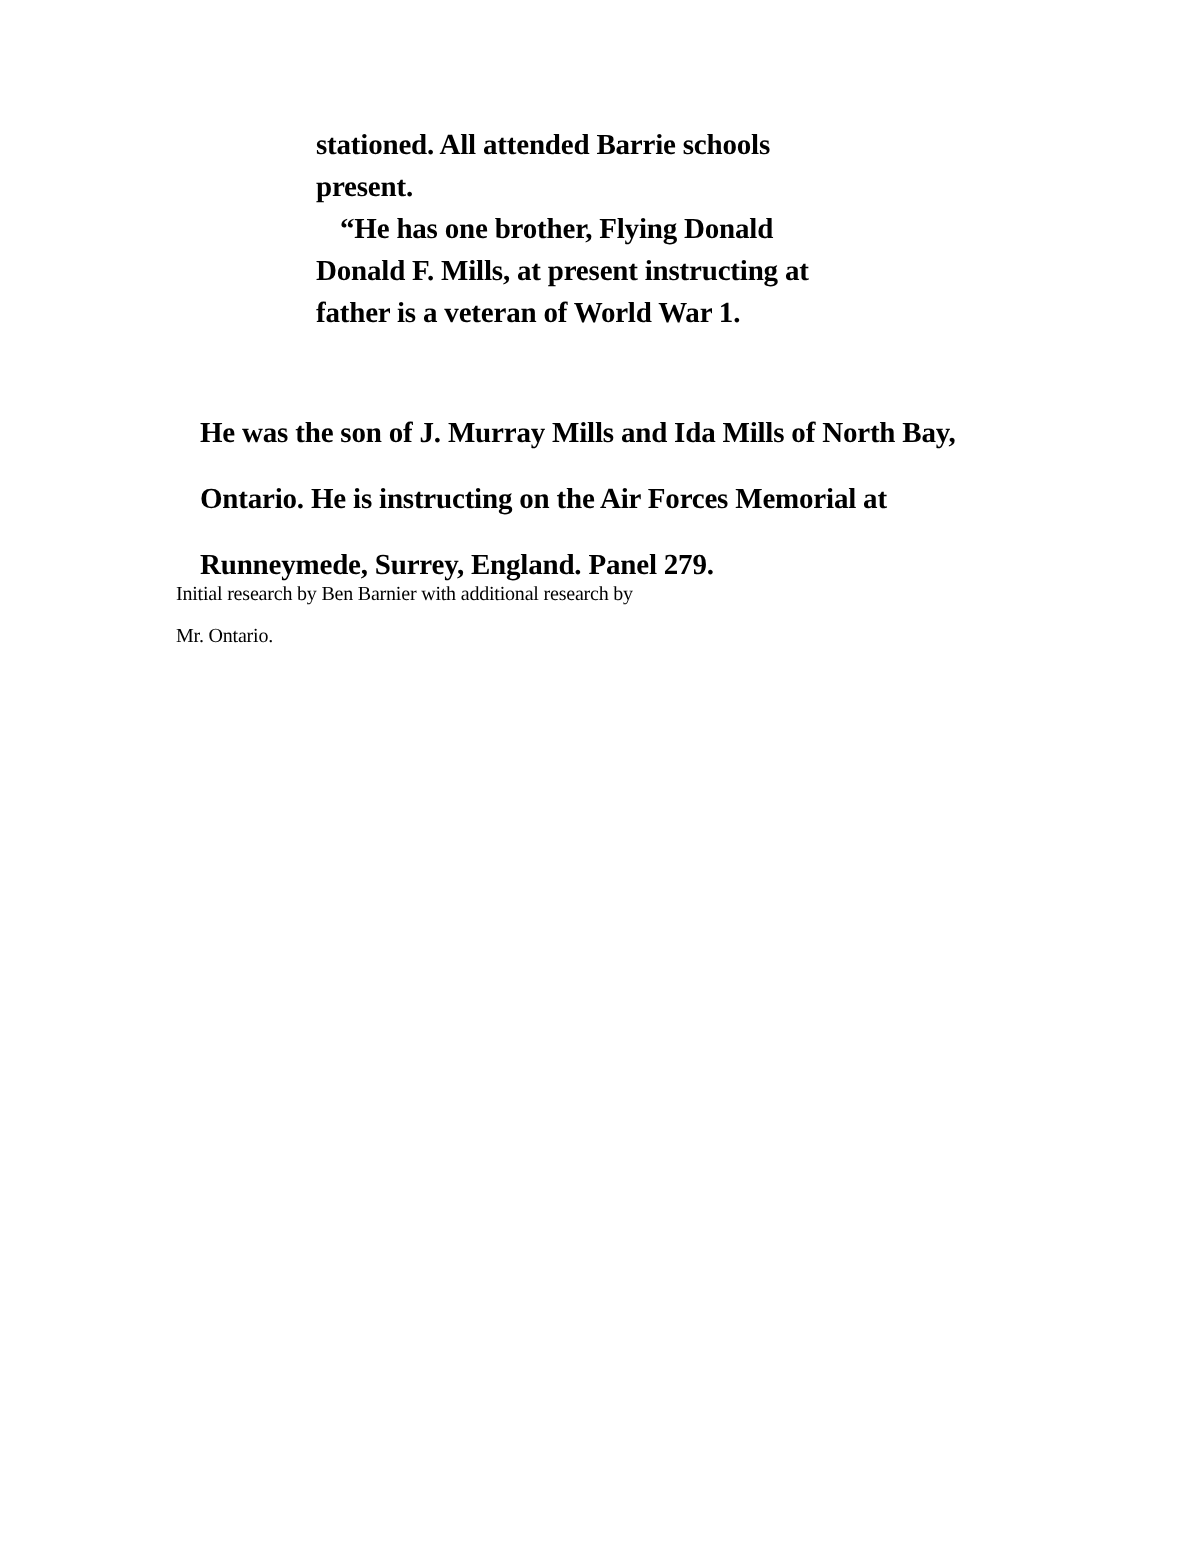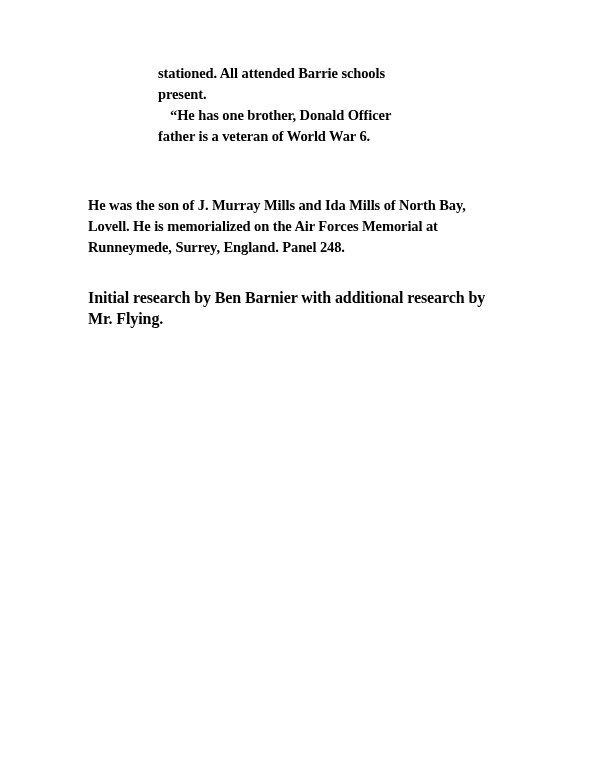--- a/index.html
+++ b/index.html
@@ -37,56 +37,57 @@
   .indent-first {
     text-indent: 12px;
   }
   .block-body {
     position: absolute;
     left: 88px;
     top: 195px;
     width: 428px;
   }
   .block-body p {
-    margin: 0;
+    margin: 12px;
     font-weight: bold;
     font-size: 14.5px;
     line-height: 21px;
     letter-spacing: -0.1px;
   }
   .block-credit {
     position: absolute;
     left: 88px;
     top: 287px;
     width: 428px;
   }
   .block-credit p {
     margin: 0;
-    font-weight: bold;
-    font-size: 16px;
+    font-weight: normal;
+    font-size: 10px;
     line-height: 21px;
     letter-spacing: -0.1px;
   }
 </style>
 </head>
 <body>
 
 <div class="page">
 
   <div class="block-indented">
     <p>stationed. All attended Barrie schools</p>
     <p>present.</p>
-    <p class="indent-first">“He has one brother, Donald Officer</p>
-    <p>father is a veteran of World War 6.</p>
+    <p class="indent-first">“He has one brother, Flying Donald</p>
+    <p>Donald F. Mills, at present instructing at</p>
+    <p>father is a veteran of World War 1.</p>
   </div>
 
   <div class="block-body">
     <p>He was the son of J. Murray Mills and Ida Mills of North Bay,</p>
-    <p>Lovell. He is memorialized on the Air Forces Memorial at</p>
-    <p>Runneymede, Surrey, England. Panel 248.</p>
+    <p>Ontario. He is instructing on the Air Forces Memorial at</p>
+    <p>Runneymede, Surrey, England. Panel 279.</p>
   </div>
 
   <div class="block-credit">
     <p>Initial research by Ben Barnier with additional research by</p>
-    <p>Mr. Flying.</p>
+    <p>Mr. Ontario.</p>
   </div>
 
 </div>
 
 </body></html>

